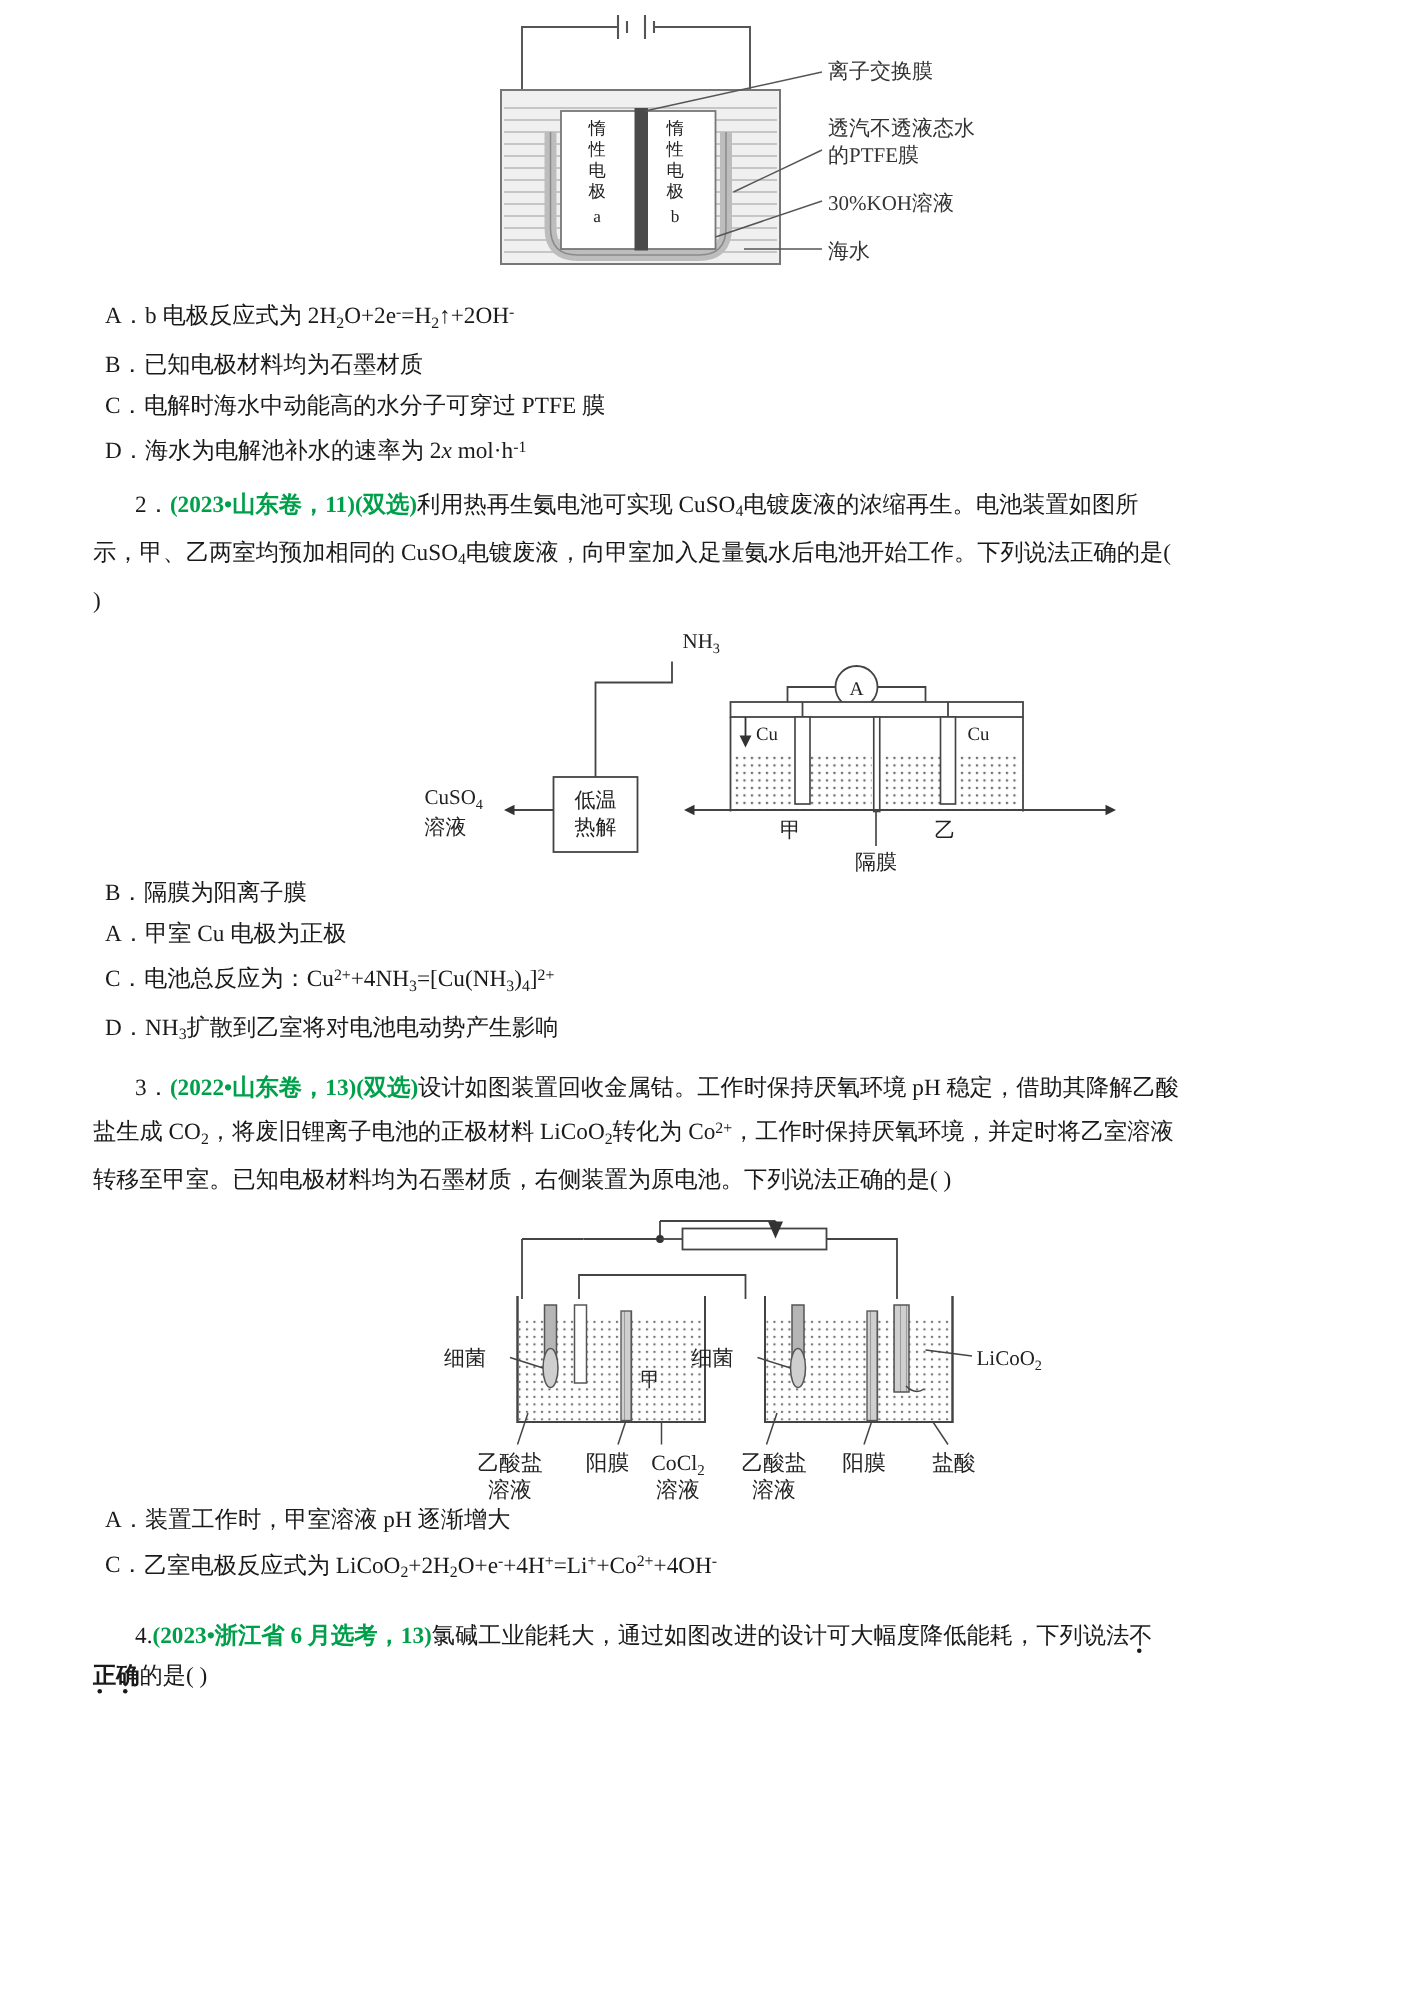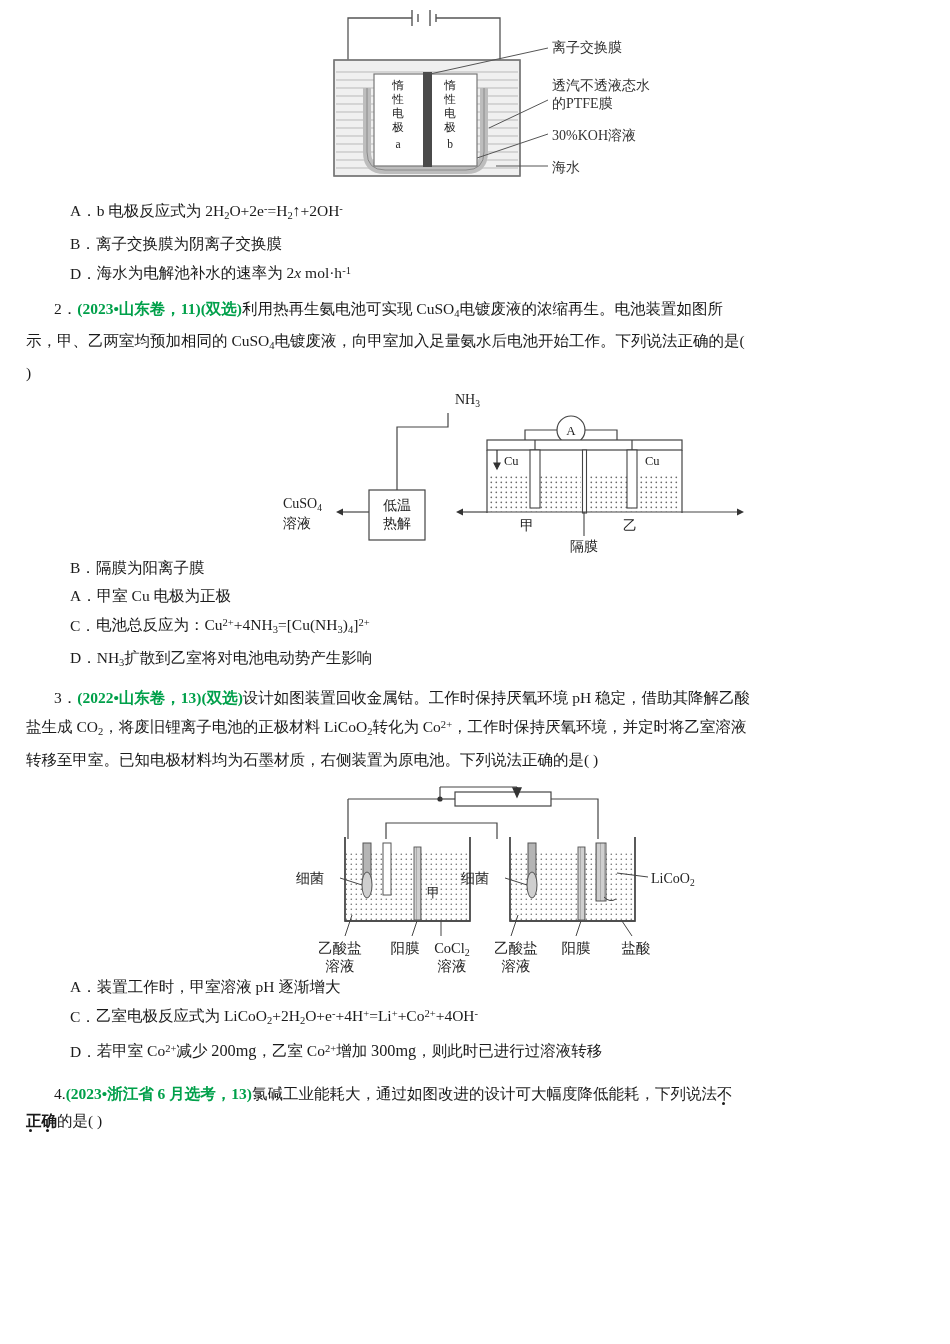--- a/index.html
+++ b/index.html
@@ -11,21 +11,21 @@
     color: #1a1a1a;
     overflow: hidden;
   }
   .page { position: relative; width: 950px; height: 1344px; padding: 0; }
 
   
   .qline {
     font-size: 15.5px;
     line-height: 27px;
     text-align: justify;
-    padding: 0 60px 0 26px;
+    padding: 0 60px 0 62px;
   }
   .qline.indent { text-indent: 28px; }
   .opt {
     font-size: 15.5px;
     line-height: 27.5px;
     padding-left: 70px;
   }
   .opt .lbl { display:inline-block; min-width: 26px; }
   .src { color: #00a04a; font-weight: 700; }
   sub { font-size: 0.68em; vertical-align: -0.28em; }
@@ -129,21 +129,24 @@
         <text x="552" y="140">30%KOH溶液</text>
         <text x="552" y="172">海水</text>
       </g>
     </svg>
   </div>
 
   <div class="opt">
     <span class="lbl">A．</span>b 电极反应式为 2H<sub>2</sub>O+2e<sup>-</sup>=H<sub>2</sub>↑+2OH<sup>-</sup>
   </div>
   <div class="opt">
-    <span class="lbl">B．</span><span>离子交换膜为阴离子交换膜</span>
+    <span class="lbl">B．</span><span>已知电极材料均为石墨材质</span>
+  </div>
+  <div class="opt">
+    <span class="lbl">C．</span><span>电解时海水中动能高的水分子可穿过 PTFE 膜</span>
   </div>
   <div class="opt">
     <span class="lbl">D．</span>海水为电解池补水的速率为 2<i>x</i> mol·h<sup>-1</sup>
   </div>
 
   <div class="sp8"></div>
 
   <div class="qline indent">
     <span>2．</span><span class="src">(2023•山东卷，11)(双选)</span>利用热再生氨电池可实现 CuSO<sub>4</sub>电镀废液的浓缩再生。电池装置如图所
   </div>
@@ -358,23 +361,20 @@
       </g>
     </svg>
   </div>
 
   <div class="opt">
     <span class="lbl">A．</span><span>装置工作时，甲室溶液 pH 逐渐增大</span>
   </div>
   <div class="opt">
     <span class="lbl">C．</span>乙室电极反应式为 LiCoO<sub>2</sub>+2H<sub>2</sub>O+e<sup>-</sup>+4H<sup>+</sup>=Li<sup>+</sup>+Co<sup>2+</sup>+4OH<sup>-</sup>
   </div>
-  <div class="opt">
-    <span class="lbl">D．</span>若甲室 Co<sup>2+</sup>减少 <span class="big">200mg</span>，乙室 Co<sup>2+</sup>增加 <span class="big">300mg</span>，则此时已进行过溶液转移
-  </div>
 
   <div class="sp14"></div>
 
   <div class="qline indent">
     <span>4.</span><span class="src">(2023•浙江省 6 月选考，13)</span>氯碱工业能耗大，通过如图改进的设计可大幅度降低能耗，下列说法<span class="emph1">不</span>
   </div>
   <div class="qline">
     <span class="emph">正确</span>的是(    )
   </div>
 

